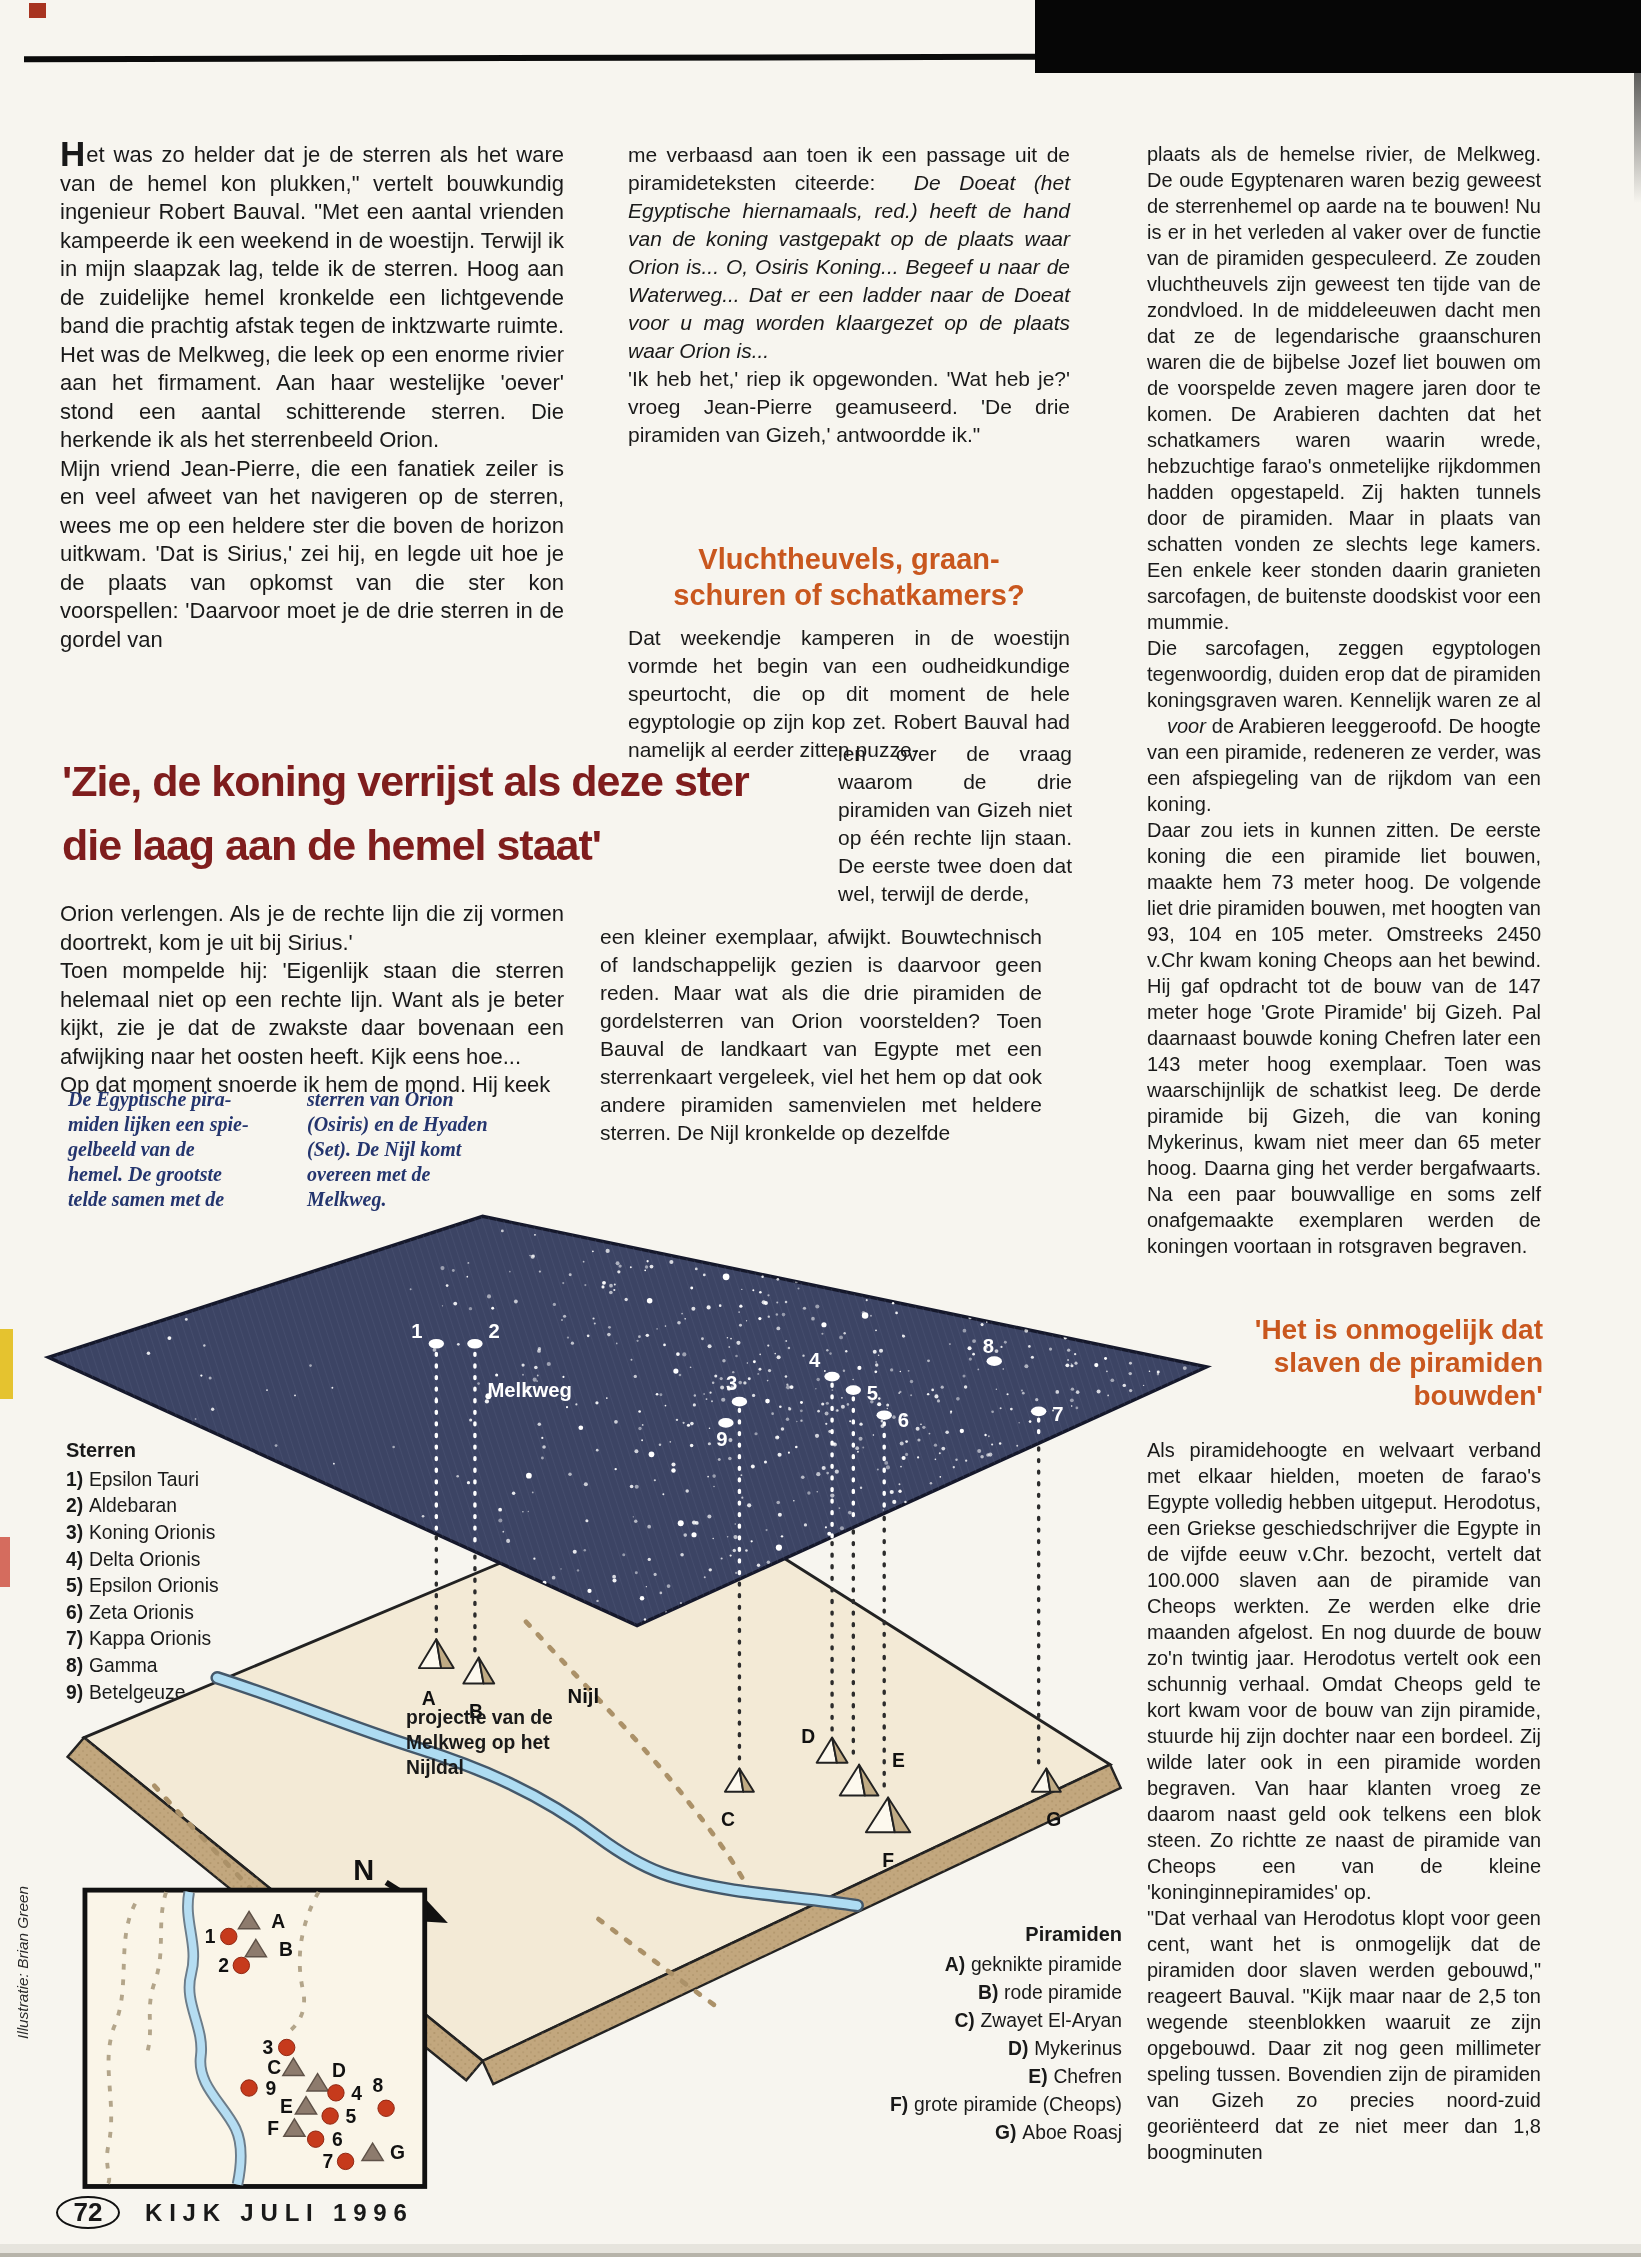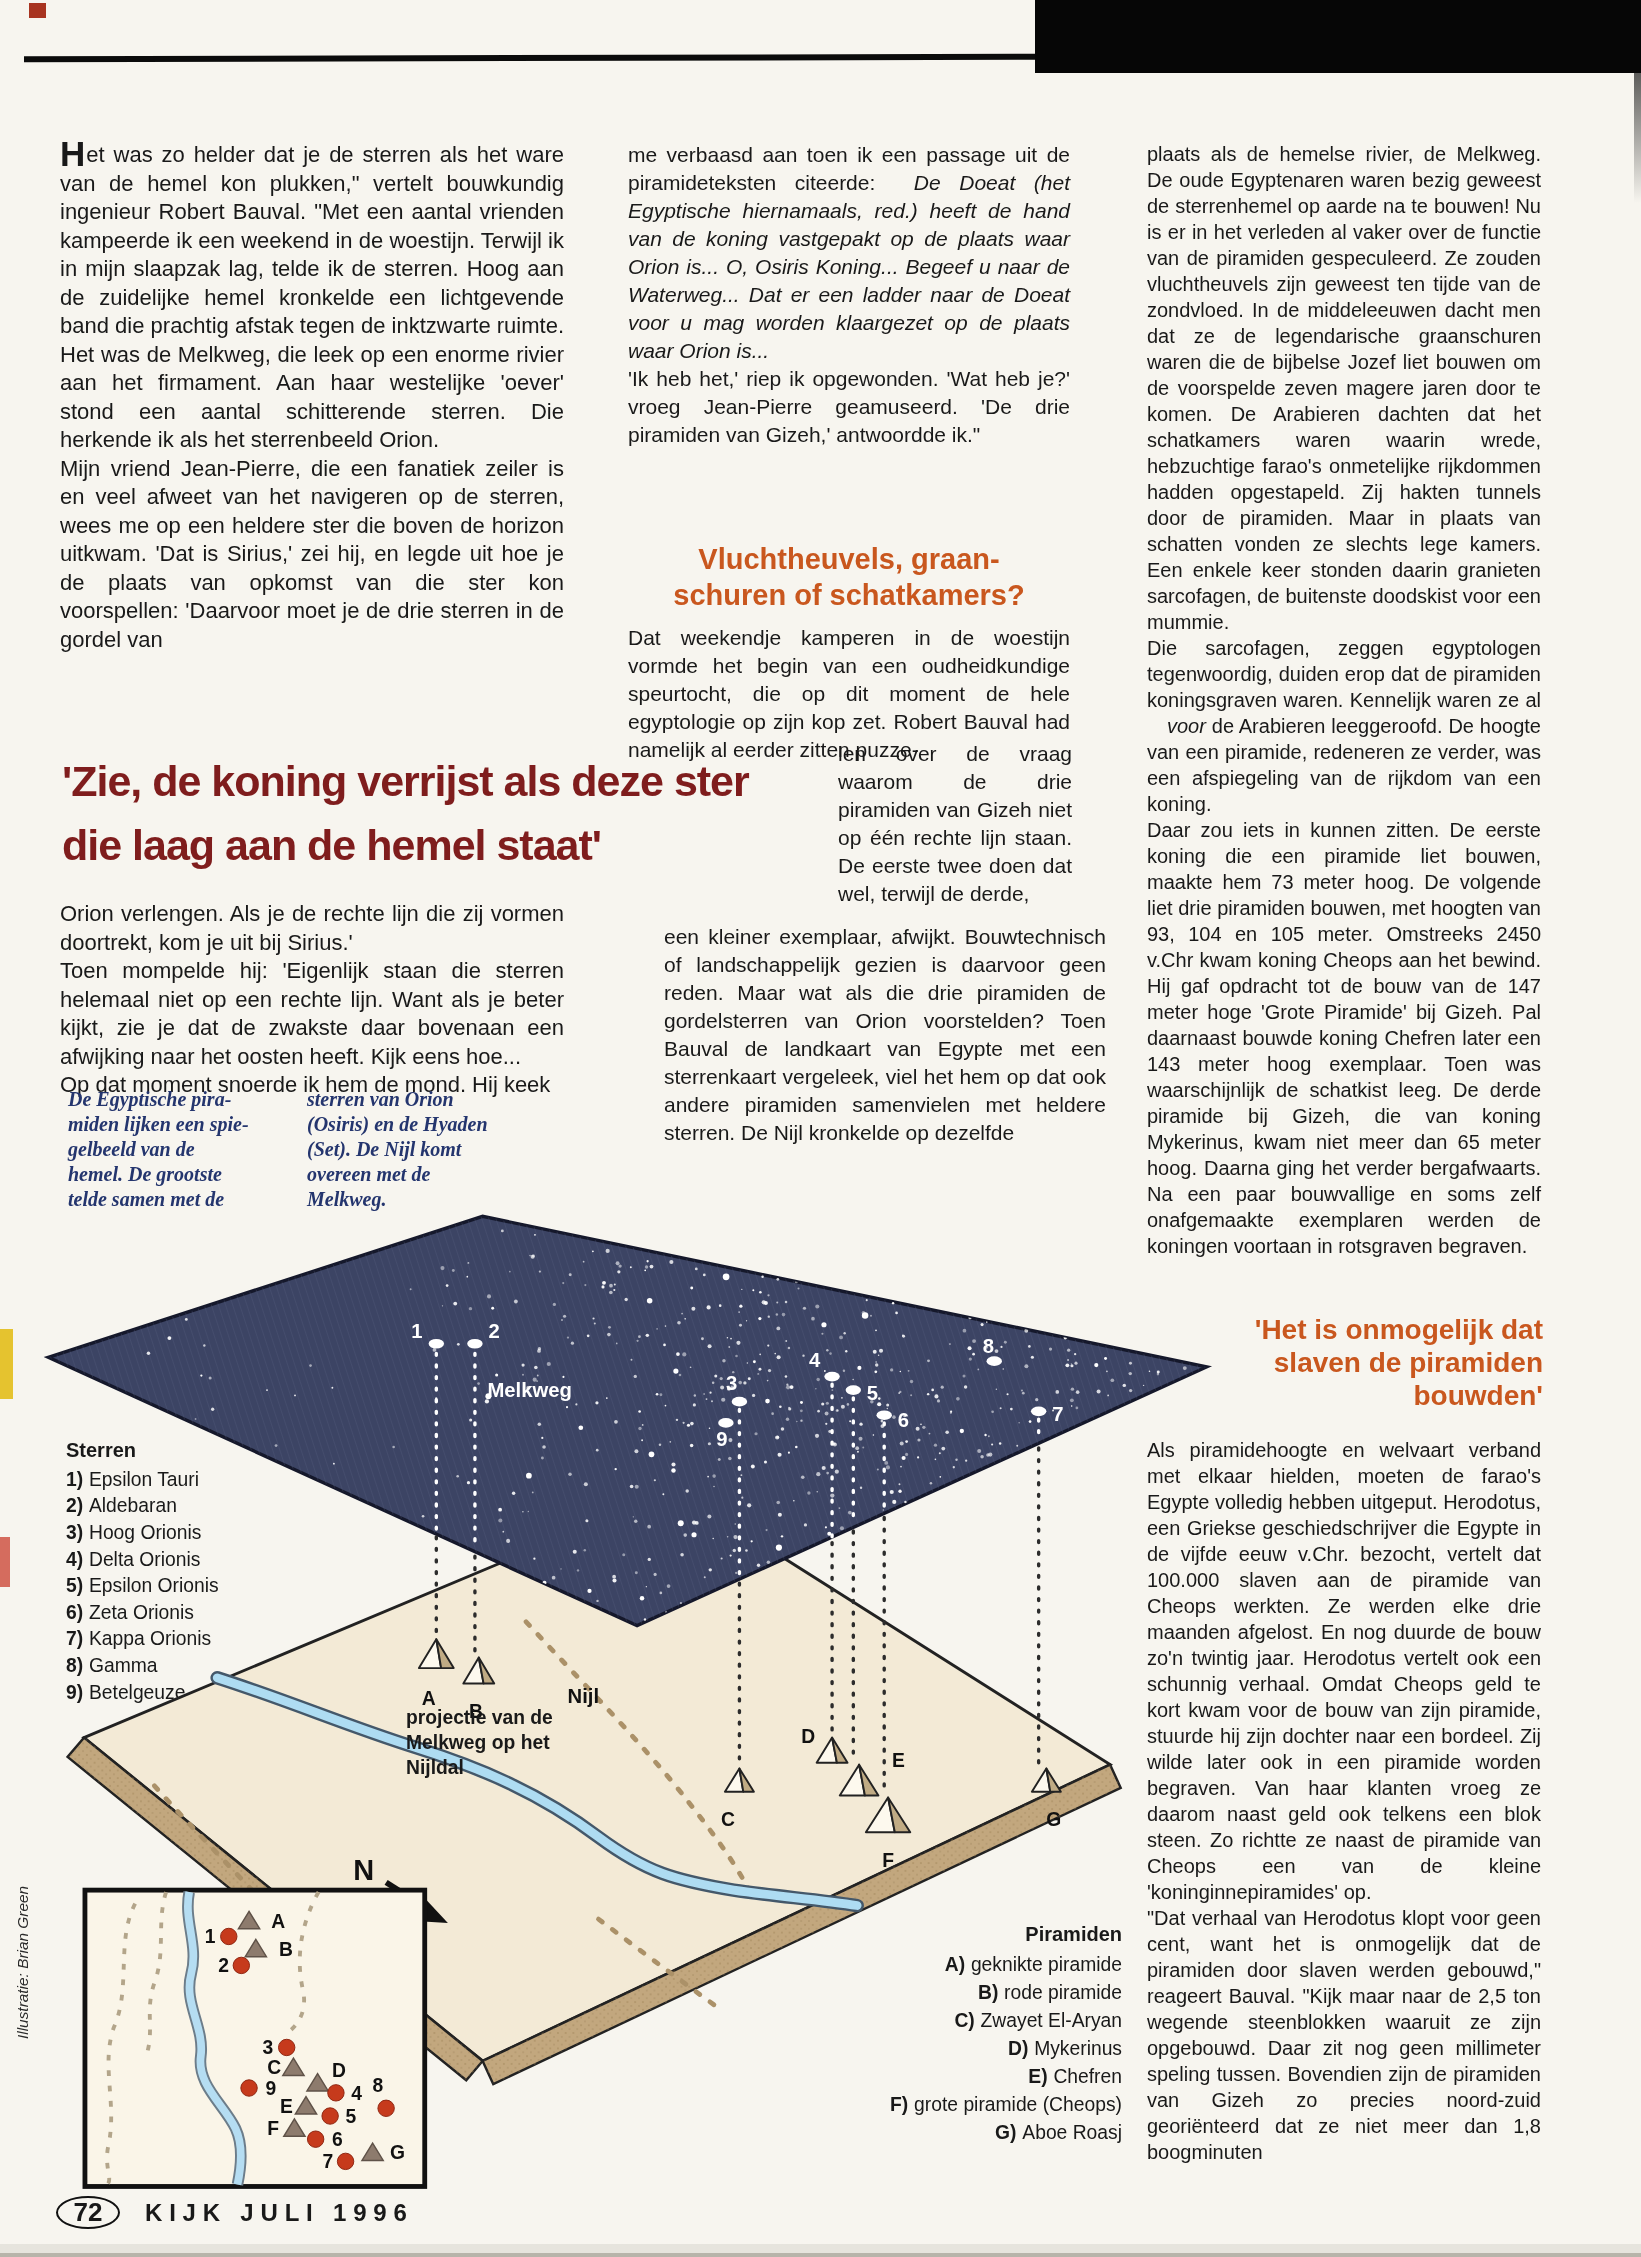--- a/index.html
+++ b/index.html
@@ -89,42 +89,42 @@
     <p>'Ik heb het,' riep ik opgewonden. 'Wat heb je?' vroeg Jean-Pierre geamuseerd. 'De drie piramiden van Gizeh,' antwoordde ik."</p>
   </div>
   <div class="ohead h1">Vluchtheuvels, graan-
 schuren of schatkamers?</div>
   <div class="tb c2" style="left:628px;top:624px;width:442px;">
     <p>Dat weekendje kamperen in de woestijn vormde het begin van een oudheidkundige speurtocht, die op dit moment de hele egyptologie op zijn kop zet. Robert Bauval had namelijk al eerder zitten puzze-</p>
   </div>
   <div class="tb c2" style="left:838px;top:740px;width:234px;">
     <p>len over de vraag waarom de drie piramiden van Gizeh niet op één rechte lijn staan. De eerste twee doen dat wel, terwijl de derde,</p>
   </div>
-  <div class="tb c2" style="left:664px;top:923px;width:442px;">
+  <div class="tb c2" style="left:600px;top:923px;width:442px;">
     <p>een kleiner exemplaar, afwijkt. Bouwtechnisch of landschappelijk gezien is daarvoor geen reden. Maar wat als die drie piramiden de gordelsterren van Orion voorstelden? Toen Bauval de landkaart van Egypte met een sterrenkaart vergeleek, viel het hem op dat ook andere piramiden samenvielen met heldere sterren. De Nijl kronkelde op dezelfde</p>
   </div>
 
   <div class="tb c3" style="left:1147px;top:141px;width:394px;">
     <p>plaats als de hemelse rivier, de Melkweg. De oude Egyptenaren waren bezig geweest de sterrenhemel op aarde na te bouwen! Nu is er in het verleden al vaker over de functie van de piramiden gespeculeerd. Ze zouden vluchtheuvels zijn geweest ten tijde van de zondvloed. In de middeleeuwen dacht men dat ze de legendarische graanschuren waren die de bijbelse Jozef liet bouwen om de voorspelde zeven magere jaren door te komen. De Arabieren dachten dat het schatkamers waren waarin wrede, hebzuchtige farao's onmetelijke rijkdommen hadden opgestapeld. Zij hakten tunnels door de piramiden. Maar in plaats van schatten vonden ze slechts lege kamers. Een enkele keer stonden daarin granieten sarcofagen, de buitenste doodskist voor een mummie.</p>
     <p><span>Die sarcofagen, zeggen egyptologen tegenwoordig, duiden erop dat de piramiden koningsgraven waren. Kennelijk waren ze al </span><span class="it">voor</span><span> de Arabieren leeggeroofd. De hoogte van een piramide, redeneren ze verder, was een afspiegeling van de rijkdom van een koning.</span></p>
     <p>Daar zou iets in kunnen zitten. De eerste koning die een piramide liet bouwen, maakte hem 73 meter hoog. De volgende liet drie piramiden bouwen, met hoogten van 93, 104 en 105 meter. Omstreeks 2450 v.Chr kwam koning Cheops aan het bewind. Hij gaf opdracht tot de bouw van de 147 meter hoge 'Grote Piramide' bij Gizeh. Pal daarnaast bouwde koning Chefren later een 143 meter hoog exemplaar. Toen was waarschijnlijk de schatkist leeg. De derde piramide bij Gizeh, die van koning Mykerinus, kwam niet meer dan 65 meter hoog. Daarna ging het verder bergafwaarts. Na een paar bouwvallige en soms zelf onafgemaakte exemplaren werden de koningen voortaan in rotsgraven begraven.</p>
   </div>
   <div class="ohead h2">'Het is onmogelijk dat
 slaven de piramiden
 bouwden'</div>
   <div class="tb c3" style="left:1147px;top:1437px;width:394px;">
     <p>Als piramidehoogte en welvaart verband met elkaar hielden, moeten de farao's Egypte volledig hebben uitgeput. Herodotus, een Griekse geschiedschrijver die Egypte in de vijfde eeuw v.Chr. bezocht, vertelt dat 100.000 slaven aan de piramide van Cheops werkten. Ze werden elke drie maanden afgelost. En nog duurde de bouw zo'n twintig jaar. Herodotus vertelt ook een schunnig verhaal. Omdat Cheops geld te kort kwam voor de bouw van zijn piramide, stuurde hij zijn dochter naar een bordeel. Zij wilde later ook in een piramide worden begraven. Van haar klanten vroeg ze daarom naast geld ook telkens een blok steen. Zo richtte ze naast de piramide van Cheops een van de kleine 'koninginnepiramides' op.</p>
     <p>"Dat verhaal van Herodotus klopt voor geen cent, want het is onmogelijk dat de piramiden door slaven werden gebouwd," reageert Bauval. "Kijk maar naar de 2,5 ton wegende steenblokken waaruit ze zijn opgebouwd. Daar zit nog geen millimeter speling tussen. Bovendien zijn de piramiden van Gizeh zo precies noord-zuid georiënteerd dat ze niet meer dan 1,8 boogminuten</p>
   </div>
 
   <div class="legend" style="left:66px;top:1439px;width:222px;">
     <div class="ltitle">Sterren</div>
     <div class="row"><span class="num">1)</span><span>Epsilon Tauri</span></div>
     <div class="row"><span class="num">2)</span><span>Aldebaran</span></div>
-    <div class="row"><span class="num">3)</span><span>Hoog Orionis</span></div>
+    <div class="row"><span class="num">3)</span><span>Koning Orionis</span></div>
     <div class="row"><span class="num">4)</span><span>Delta Orionis</span></div>
     <div class="row"><span class="num">5)</span><span>Epsilon Orionis</span></div>
     <div class="row"><span class="num">6)</span><span>Zeta Orionis</span></div>
     <div class="row"><span class="num">7)</span><span>Kappa Orionis</span></div>
     <div class="row"><span class="num">8)</span><span>Gamma</span></div>
     <div class="row"><span class="num">9)</span><span>Betelgeuze</span></div>
   </div>
 
   <div class="legend legP" style="left:753px;top:1923px;width:369px;">
     <div class="ltitle">Piramiden</div>

